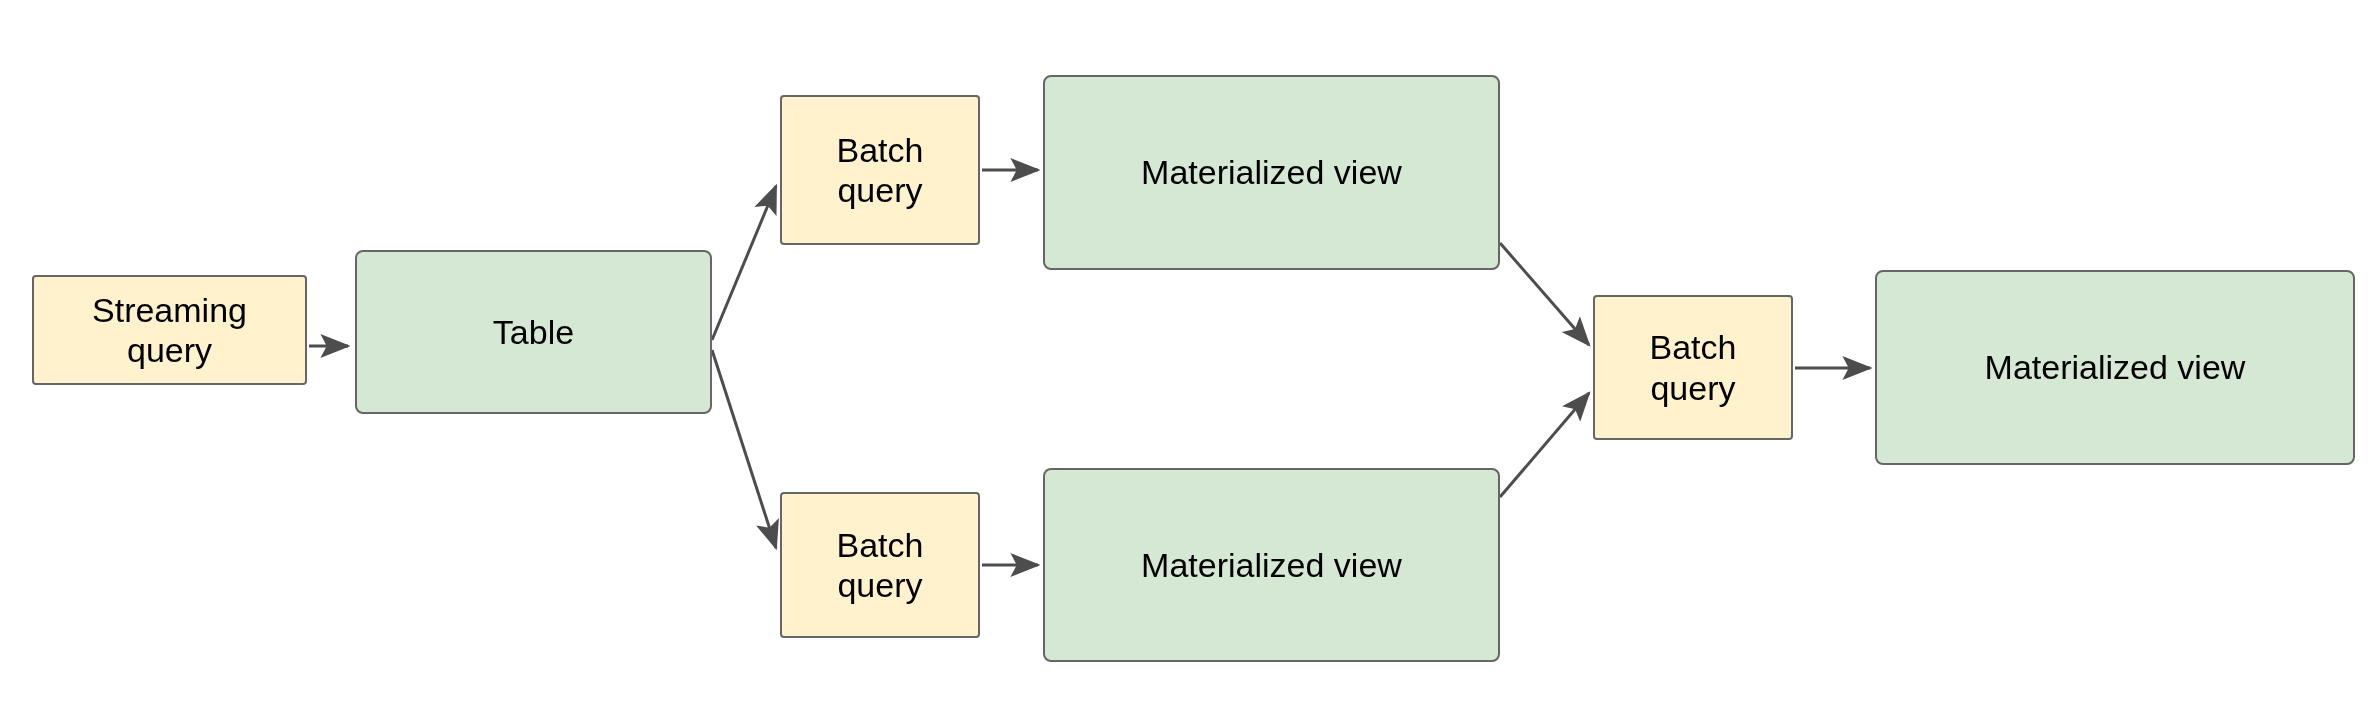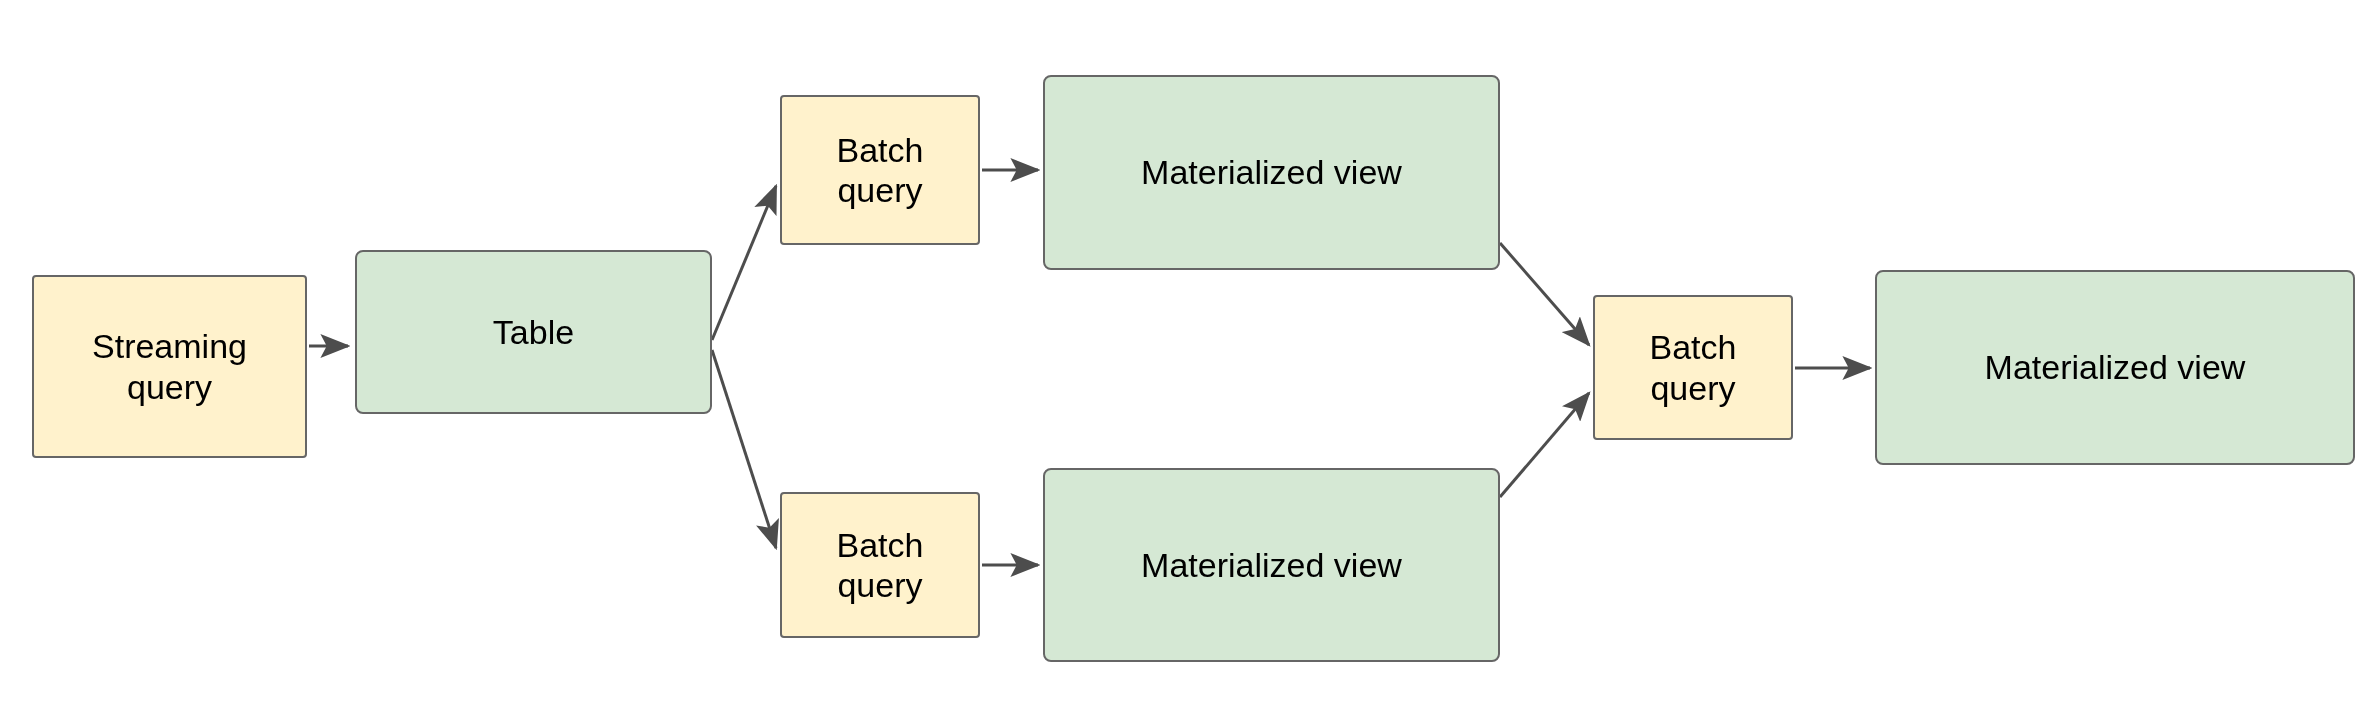--- a/index.html
+++ b/index.html
@@ -71,21 +71,21 @@
         <line x1="712" y1="340" x2="776" y2="186"></line>
         <line x1="712" y1="350" x2="776" y2="548"></line>
         <line x1="982" y1="170" x2="1038" y2="170"></line>
         <line x1="982" y1="565" x2="1038" y2="565"></line>
         <line x1="1500" y1="243" x2="1589" y2="345"></line>
         <line x1="1500" y1="497" x2="1589" y2="393"></line>
         <line x1="1795" y1="368" x2="1870" y2="368"></line>
       </g>
   </svg>
 
-  <div class="node node-process" style="left: 32px; top: 275px; width: 275px; height: 183px;">
+  <div class="node node-process" style="left: 32px; top: 275px; width: 275px; height: 110px;">
     <span class="node-label">Streaming
 query</span>
   </div>
 
   <div class="node node-store" style="left: 355px; top: 250px; width: 357px; height: 164px;">
     <span class="node-label">Table</span>
   </div>
 
   <div class="node node-process" style="left: 780px; top: 95px; width: 200px; height: 150px;">
     <span class="node-label">Batch

